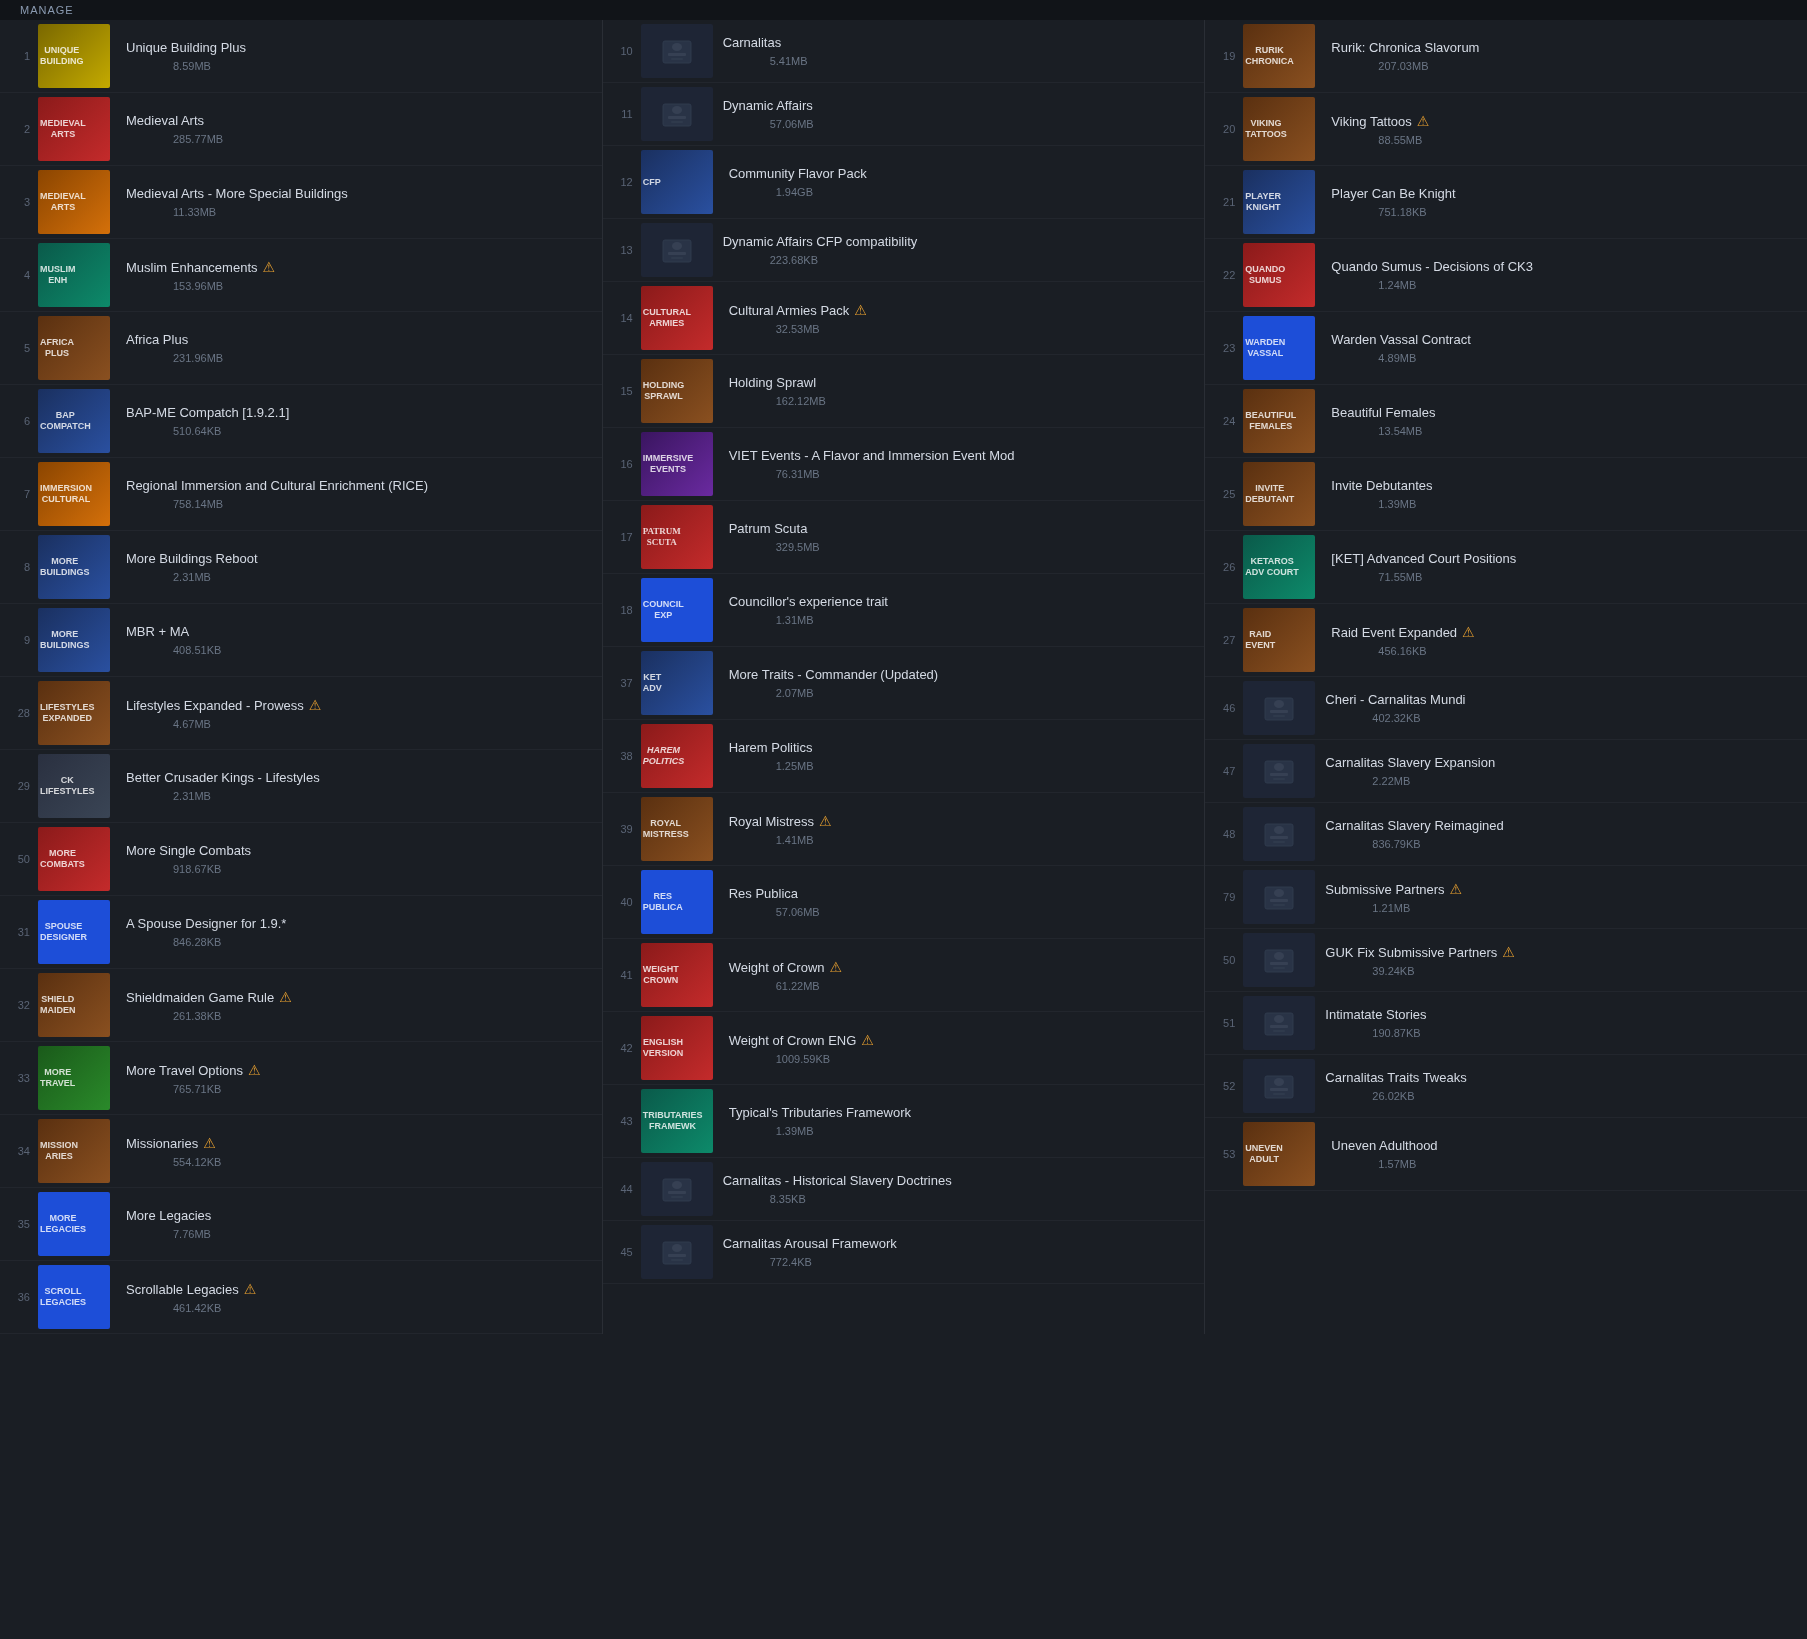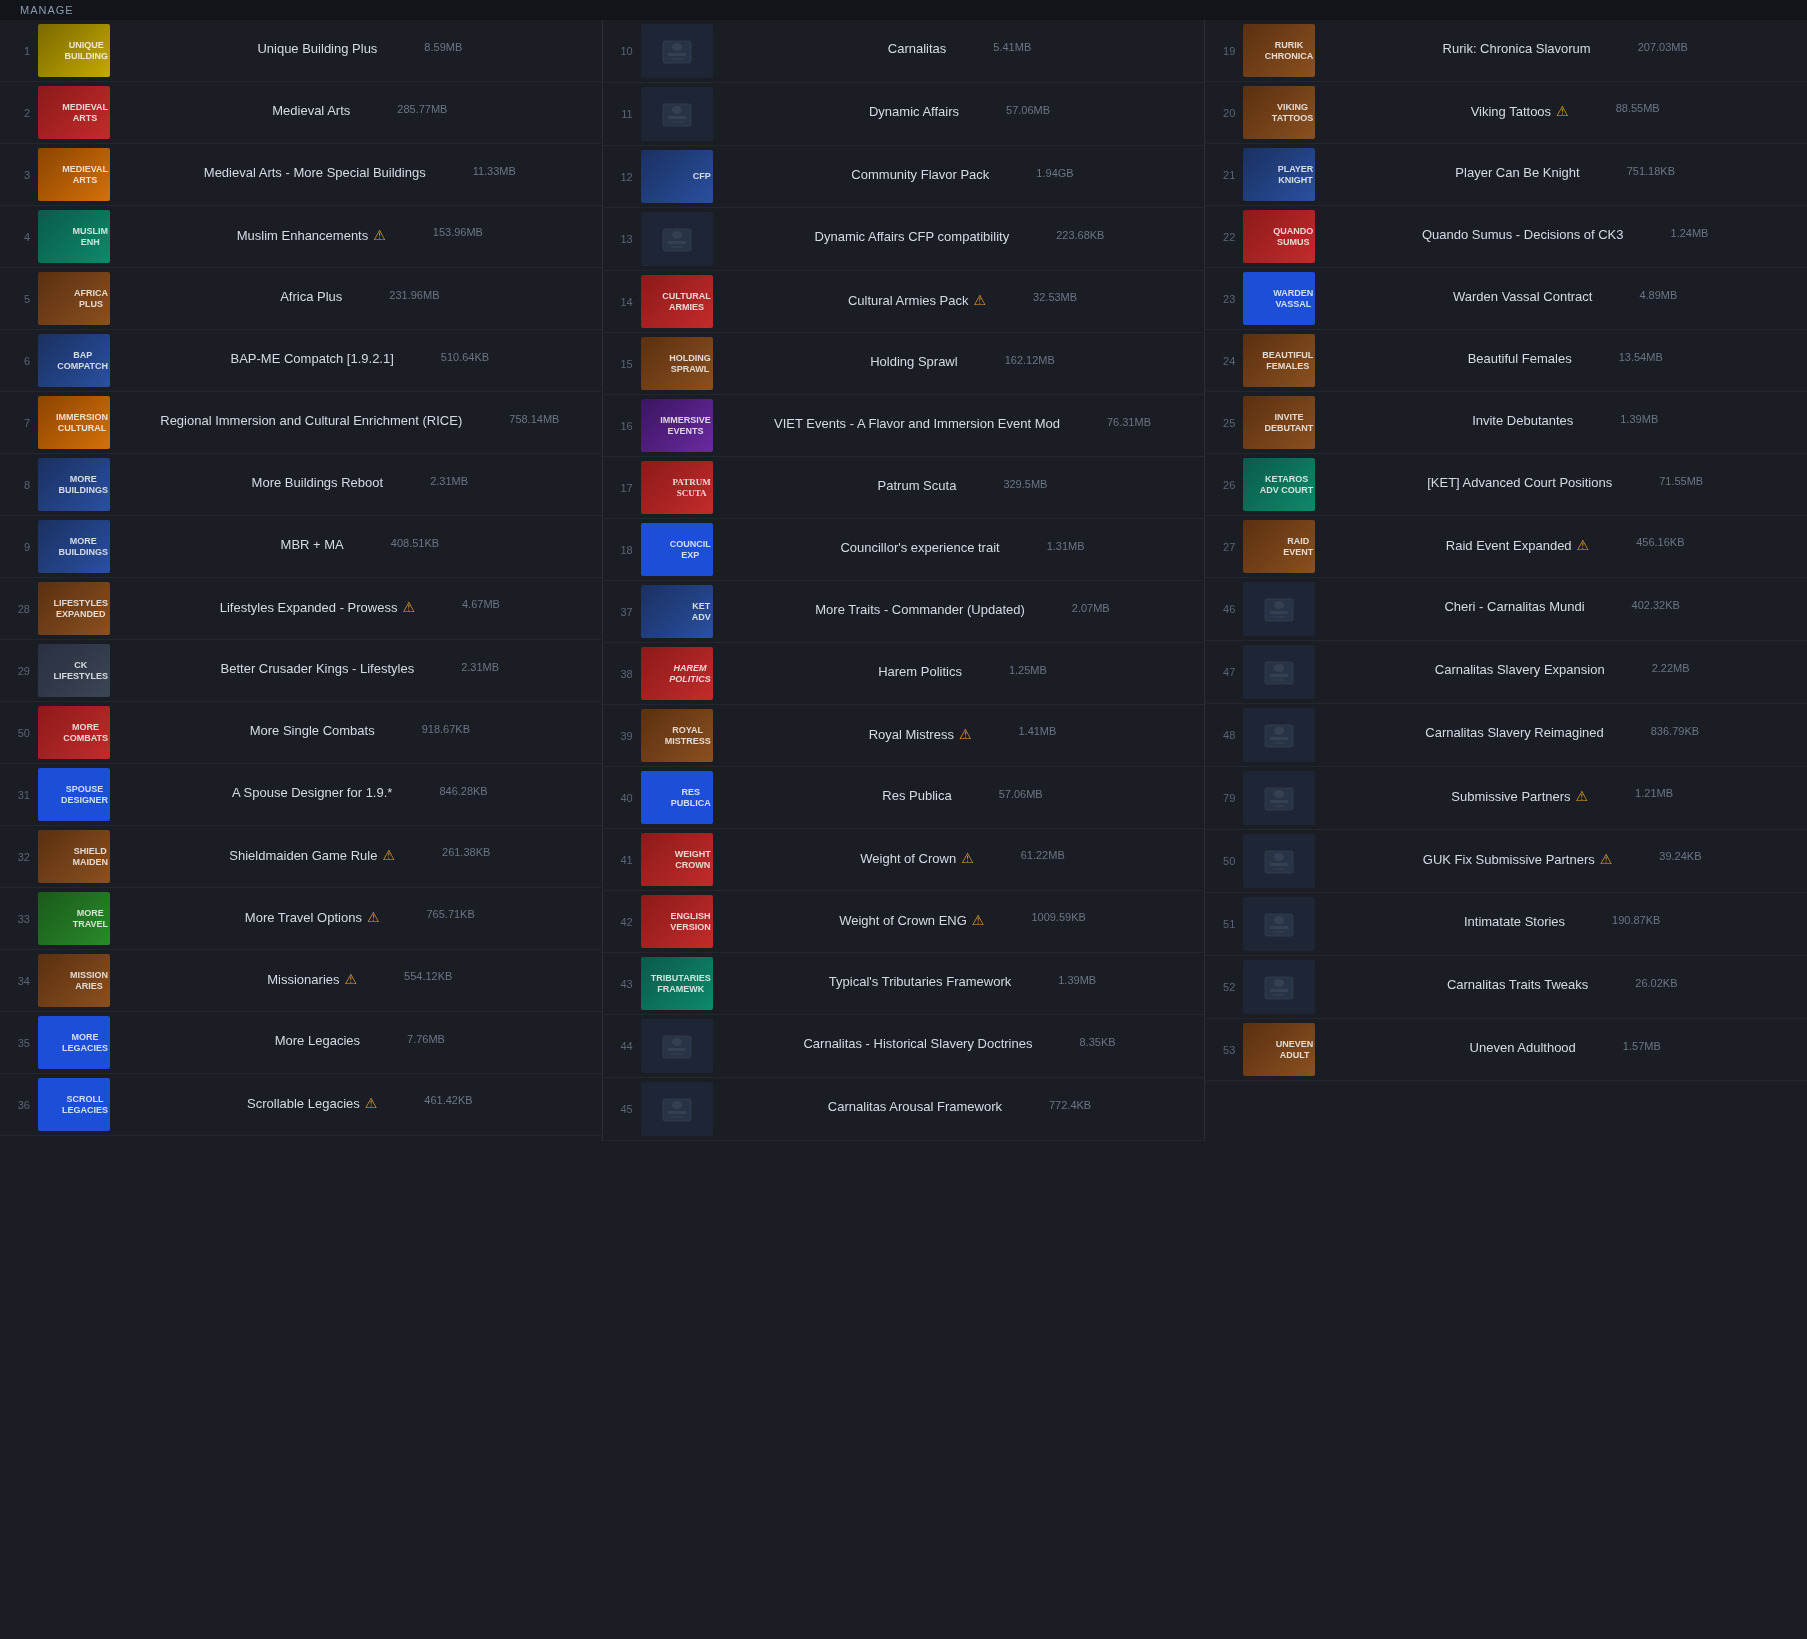--- a/index.html
+++ b/index.html
@@ -48,47 +48,47 @@
       font-size: 11px;
       width: 22px;
       min-width: 22px;
       text-align: right;
       margin-right: 8px;
       align-self: center;
     }
     .mod-thumb {
       width: 72px;
       min-width: 72px;
-      height: 53px;
+      height: 64px;
       background: #2a3040;
       border-radius: 2px;
       margin-right: 16px;
       display: flex;
       align-items: center;
-      justify-content: flex-end;
+      justify-content: flex-start;
       overflow: hidden;
       position: relative;
     }
     .mod-thumb-placeholder {
       width: 72px;
       min-width: 72px;
       height: 54px;
       background: #1e2535;
       border-radius: 2px;
       margin-right: 10px;
       display: flex;
       align-items: center;
       justify-content: center;
     }
     .mod-thumb-placeholder svg {
       opacity: 0.4;
     }
     .mod-info {
       display: flex;
-      flex-direction: row;
+      flex-direction: column;
       justify-content: center;
       flex: 1;
     }
     .mod-name {
       color: #d4dae4;
       font-size: 13px;
       font-weight: 500;
       margin-bottom: 3px;
       line-height: 1.3;
     }

